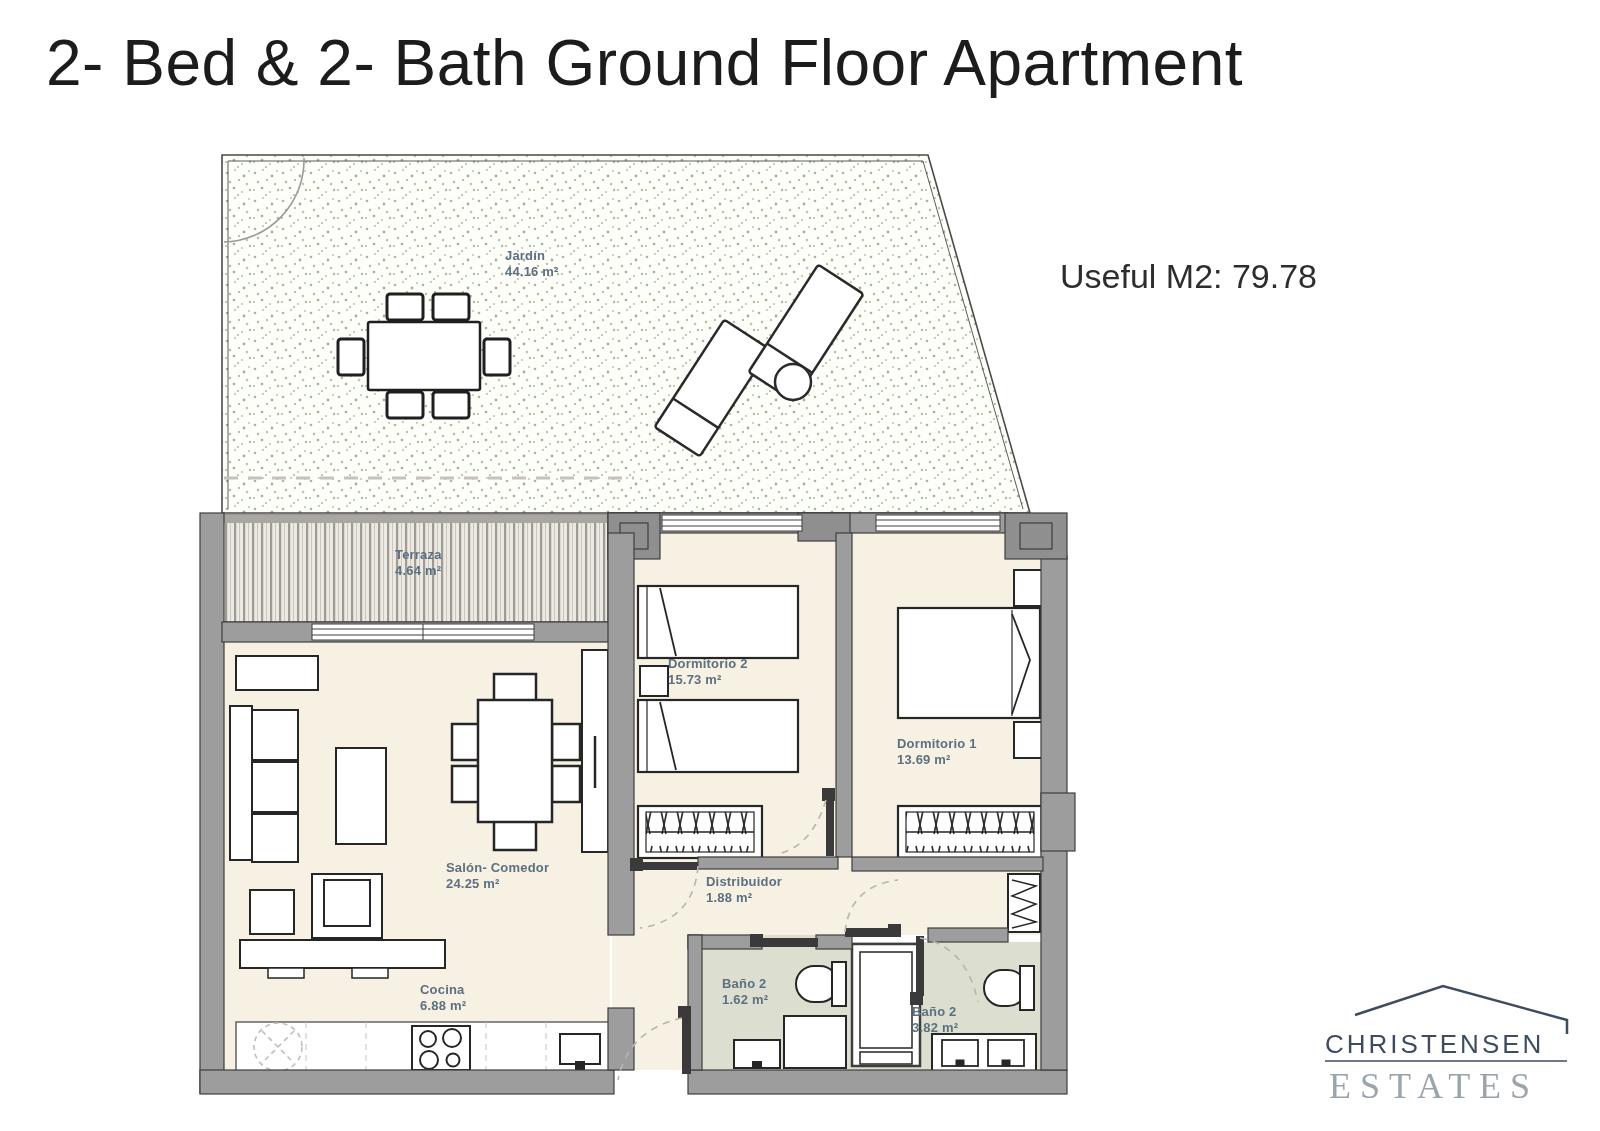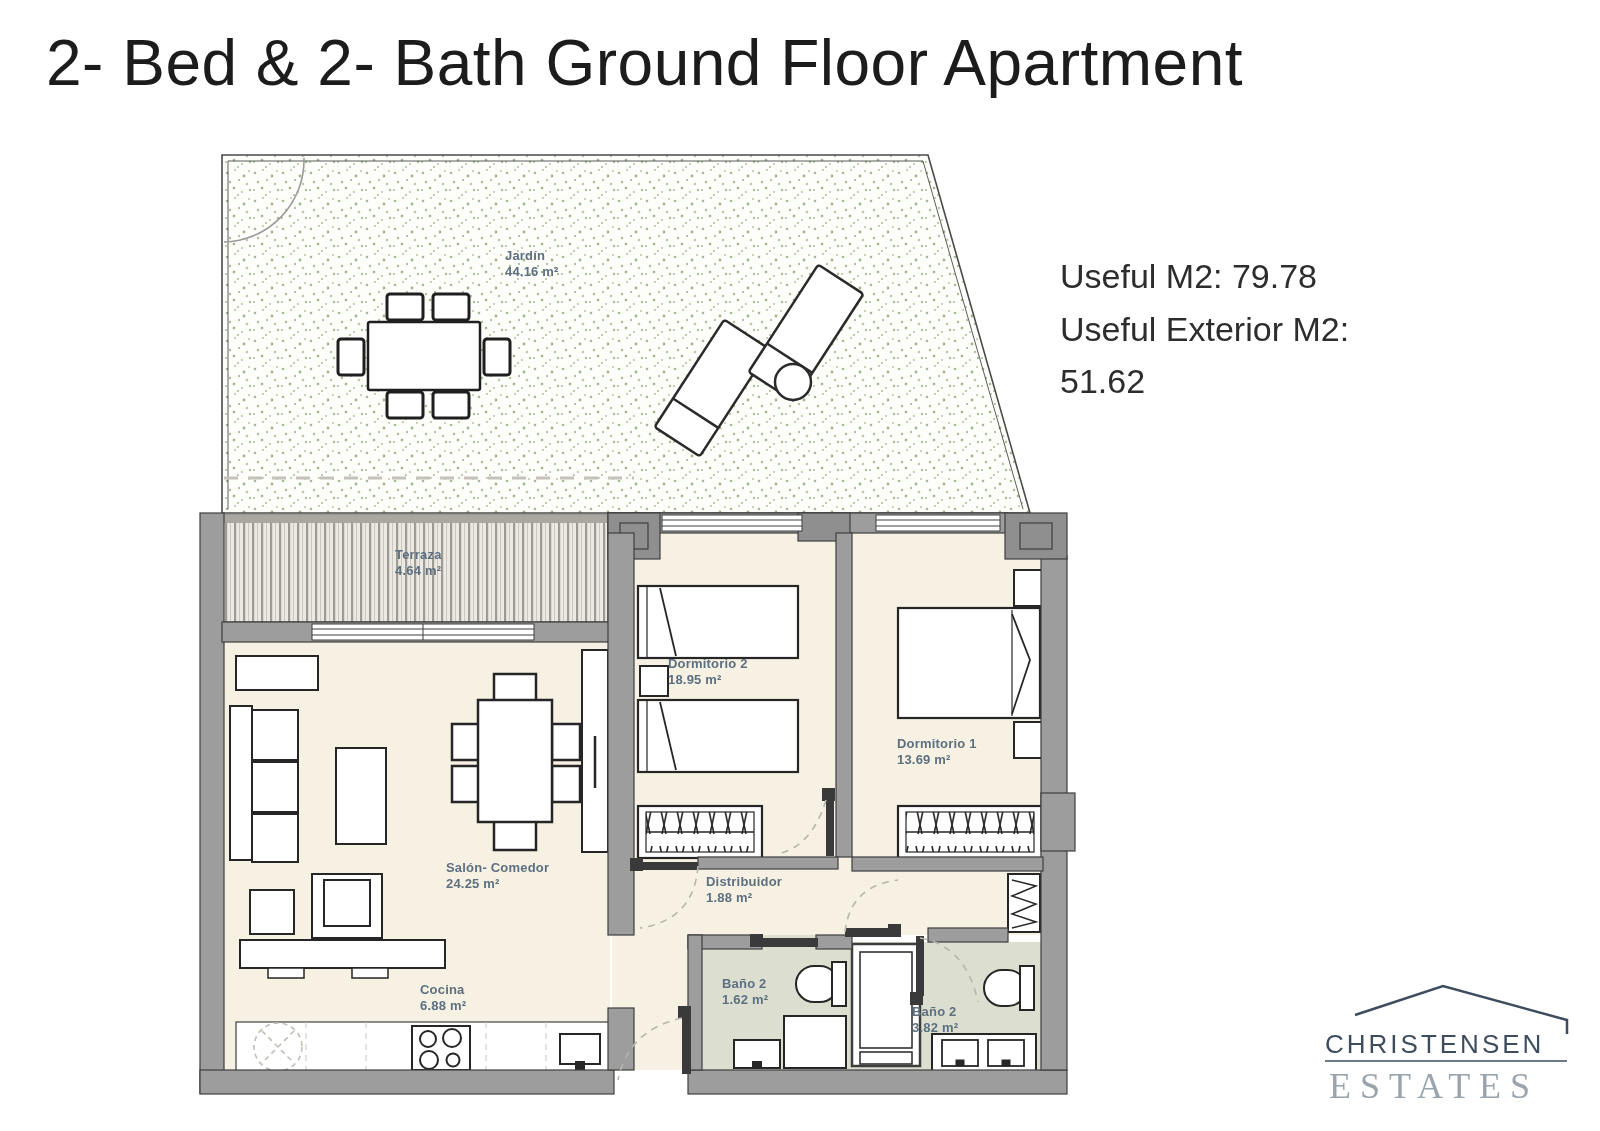--- a/index.html
+++ b/index.html
@@ -15,21 +15,20 @@
 </style>
 </head>
 <body>
 
 <div class="stage">
 
   <div class="page-title">2- Bed &amp; 2- Bath Ground Floor Apartment</div>
 
   <div class="area-info">
     <div>Useful M2: 79.78</div>
-    <div>Useful Exterior M2: 51.62</div>
   </div>
 
   <svg class="plan-svg" width="1600" height="1131" viewBox="0 0 1600 1131">
     <defs>
       <pattern id="speckle" width="28" height="28" patternUnits="userSpaceOnUse">
         <rect width="28" height="28" fill="#fdfdf9"></rect>
         <circle cx="3" cy="5" r="1.3" fill="#85a571" opacity="0.75"></circle>
         <circle cx="11" cy="2" r="1.1" fill="#85a571" opacity="0.6"></circle>
         <circle cx="20" cy="8" r="1.4" fill="#76985f" opacity="0.7"></circle>
         <circle cx="25" cy="3" r="1.0" fill="#85a571" opacity="0.6"></circle>
@@ -296,21 +295,21 @@
   <div class="room-label" style="left:505px;top:248px">
     <div>Jardín</div>
     <div>44.16 m²</div>
   </div>
   <div class="room-label" style="left:395px;top:547px">
     <div>Terraza</div>
     <div>4.64 m²</div>
   </div>
   <div class="room-label" style="left:668px;top:656px">
     <div>Dormitorio 2</div>
-    <div>18.95 m²</div>
+    <div>15.73 m²</div>
   </div>
   <div class="room-label" style="left:897px;top:736px">
     <div>Dormitorio 1</div>
     <div>13.69 m²</div>
   </div>
   <div class="room-label" style="left:446px;top:860px">
     <div>Salón- Comedor</div>
     <div>24.25 m²</div>
   </div>
   <div class="room-label" style="left:706px;top:874px">

